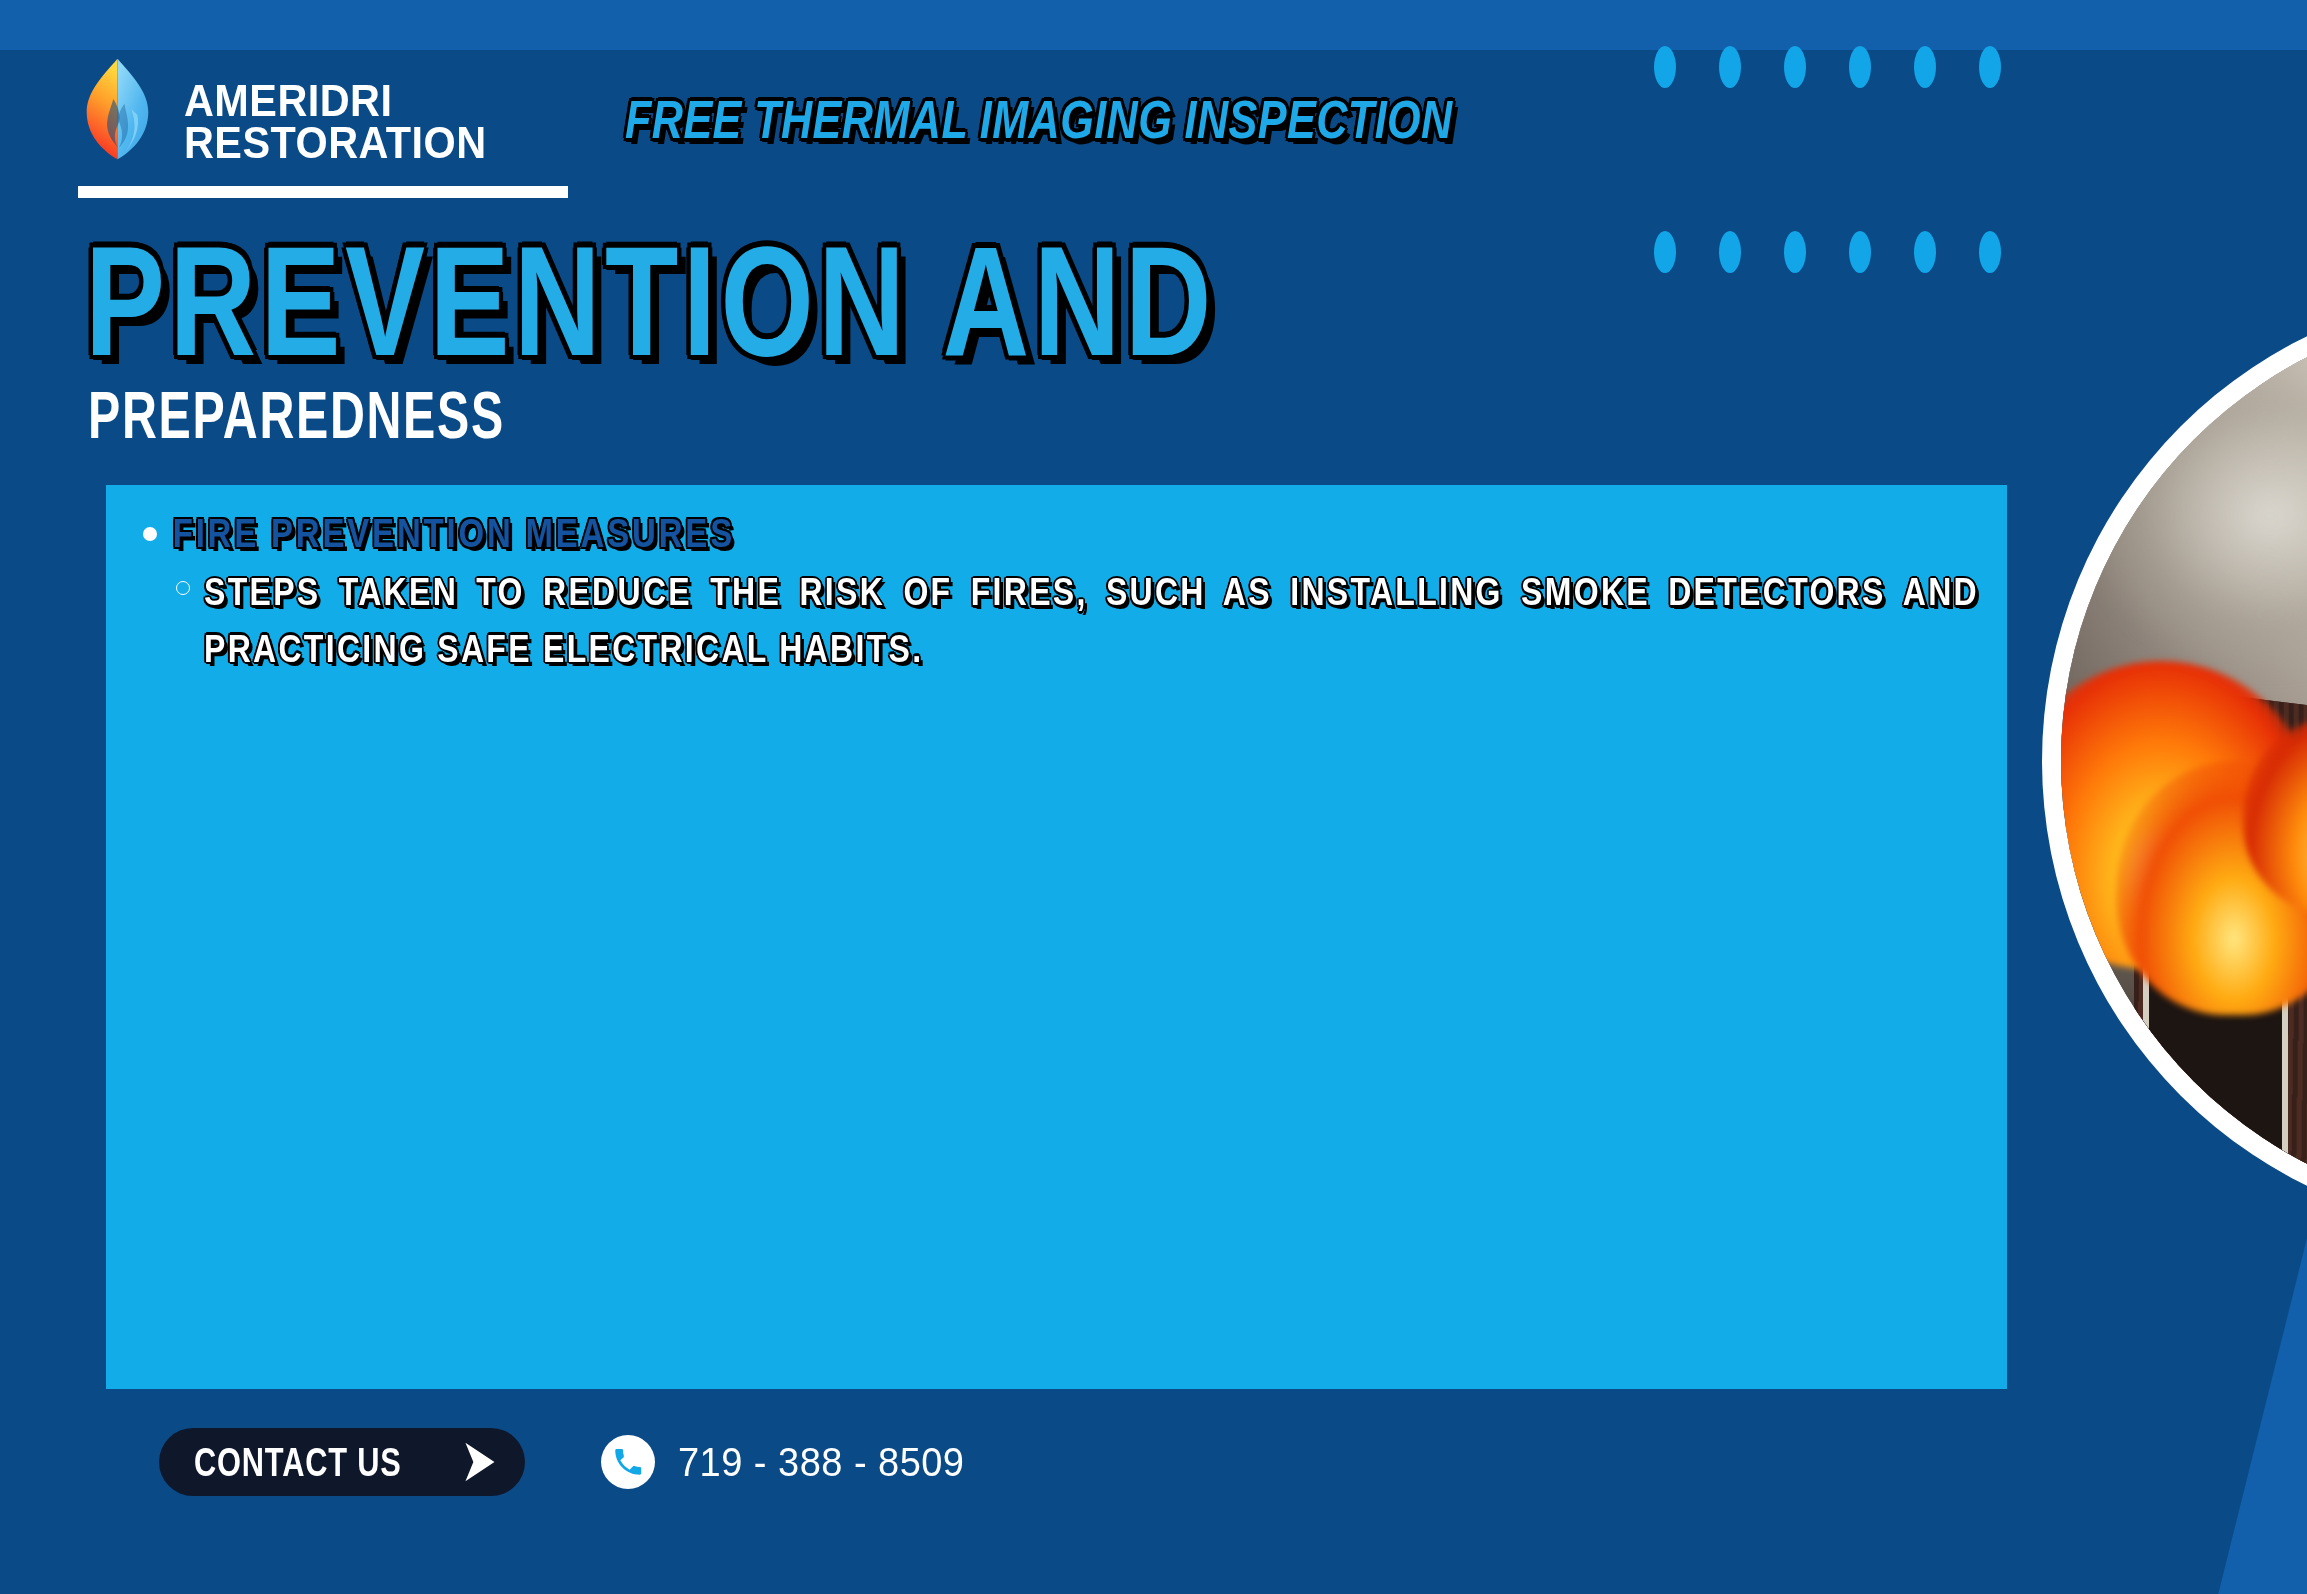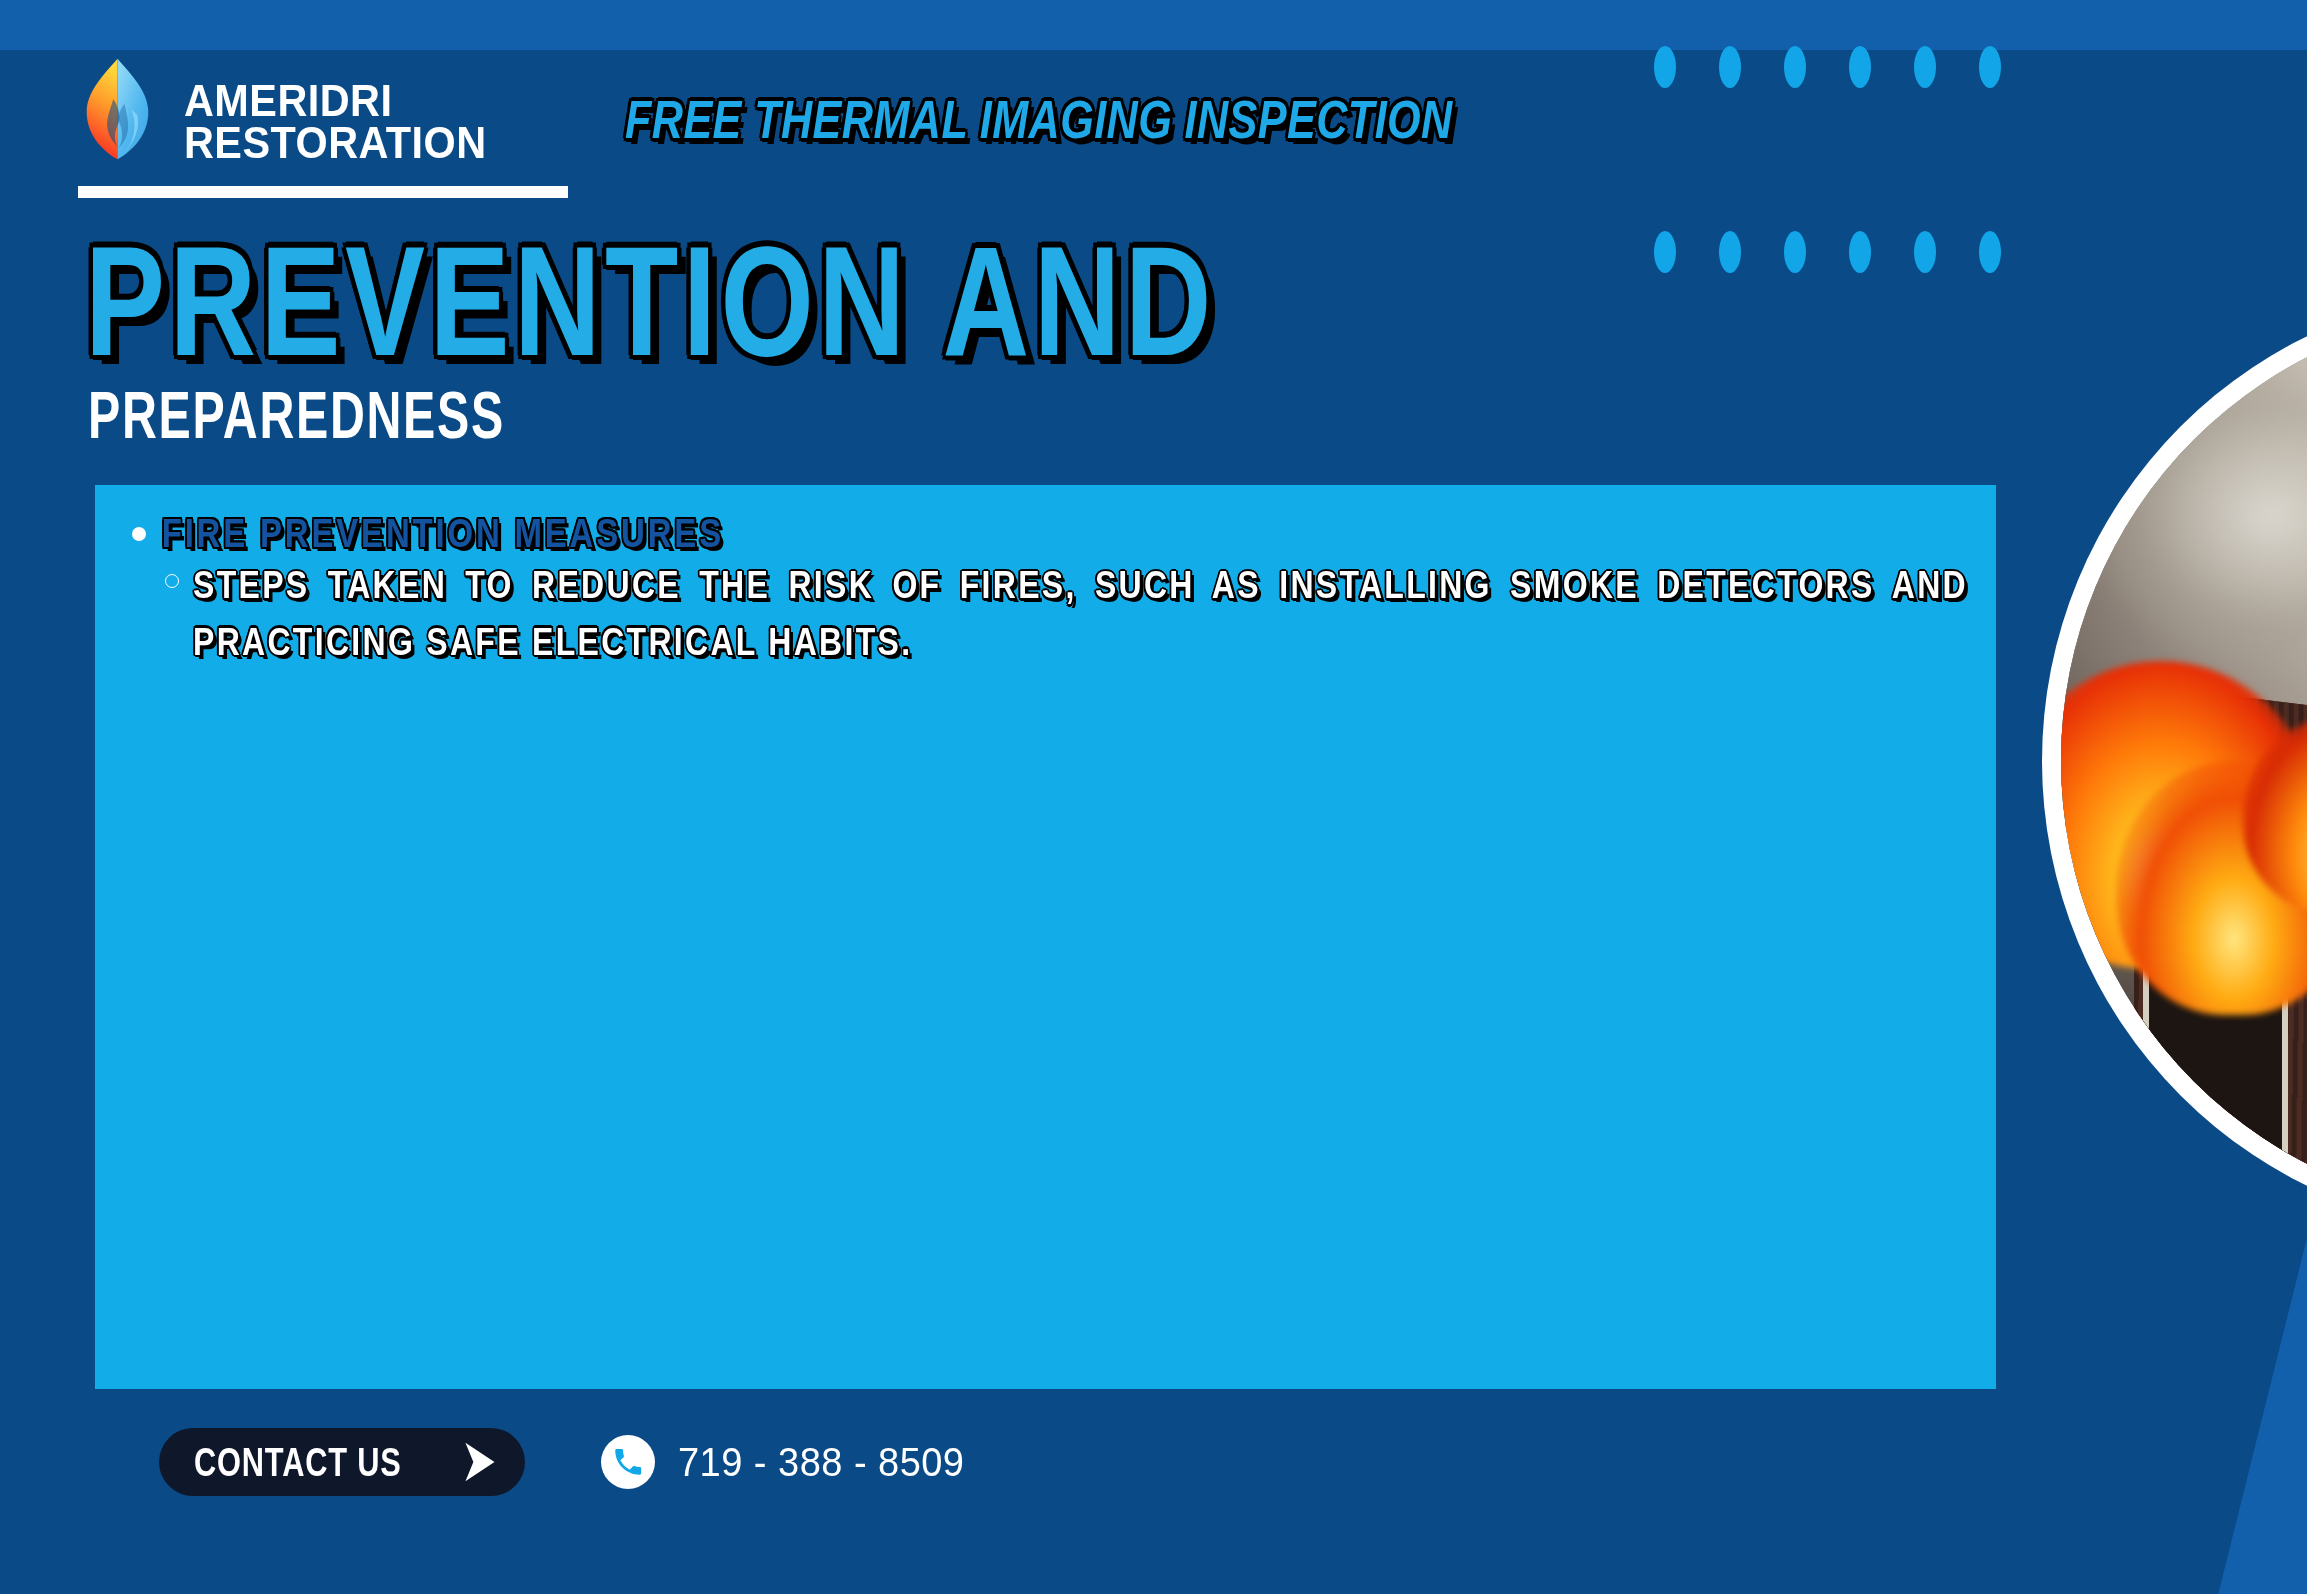--- a/index.html
+++ b/index.html
@@ -133,21 +133,21 @@
     letter-spacing: 1.8px;
     color: #ffffff;
     transform: scaleX(0.93) scaleY(1.30);
     transform-origin: left top;
     white-space: nowrap;
   }
 
   
   .card {
     position: absolute;
-    left: 95px; top: 485px;
+    left: 106px; top: 485px;
     width: 1901px; height: 904px;
     background: #12ade8;
   }
   .card-inner {
     padding: 24px 28px 0 37px;
   }
 
   .blk { margin-bottom: 1.8px; }
 
   .lvl1 {
@@ -175,21 +175,21 @@
       0 1.8px 0 #000, 0 -1.8px 0 #000,
       1.4px 1.4px 0 #000, -1.4px 1.4px 0 #000,
       1.4px -1.4px 0 #000, -1.4px -1.4px 0 #000,
       3.7px 3.2px 0 #000;
   }
 
   .lvl2 {
     display: flex;
     align-items: flex-start;
     gap: 14px;
-    margin-top: 10px;
+    margin-top: 17px;
     padding-left: 33px;
     justify-content: center;
   }
   .bullet2 {
     flex: 0 0 auto;
     width: 14px; height: 14px;
     border-radius: 50%;
     border: 1.8px solid #ffffff;
     box-sizing: border-box;
     margin-top: 16.6px;

